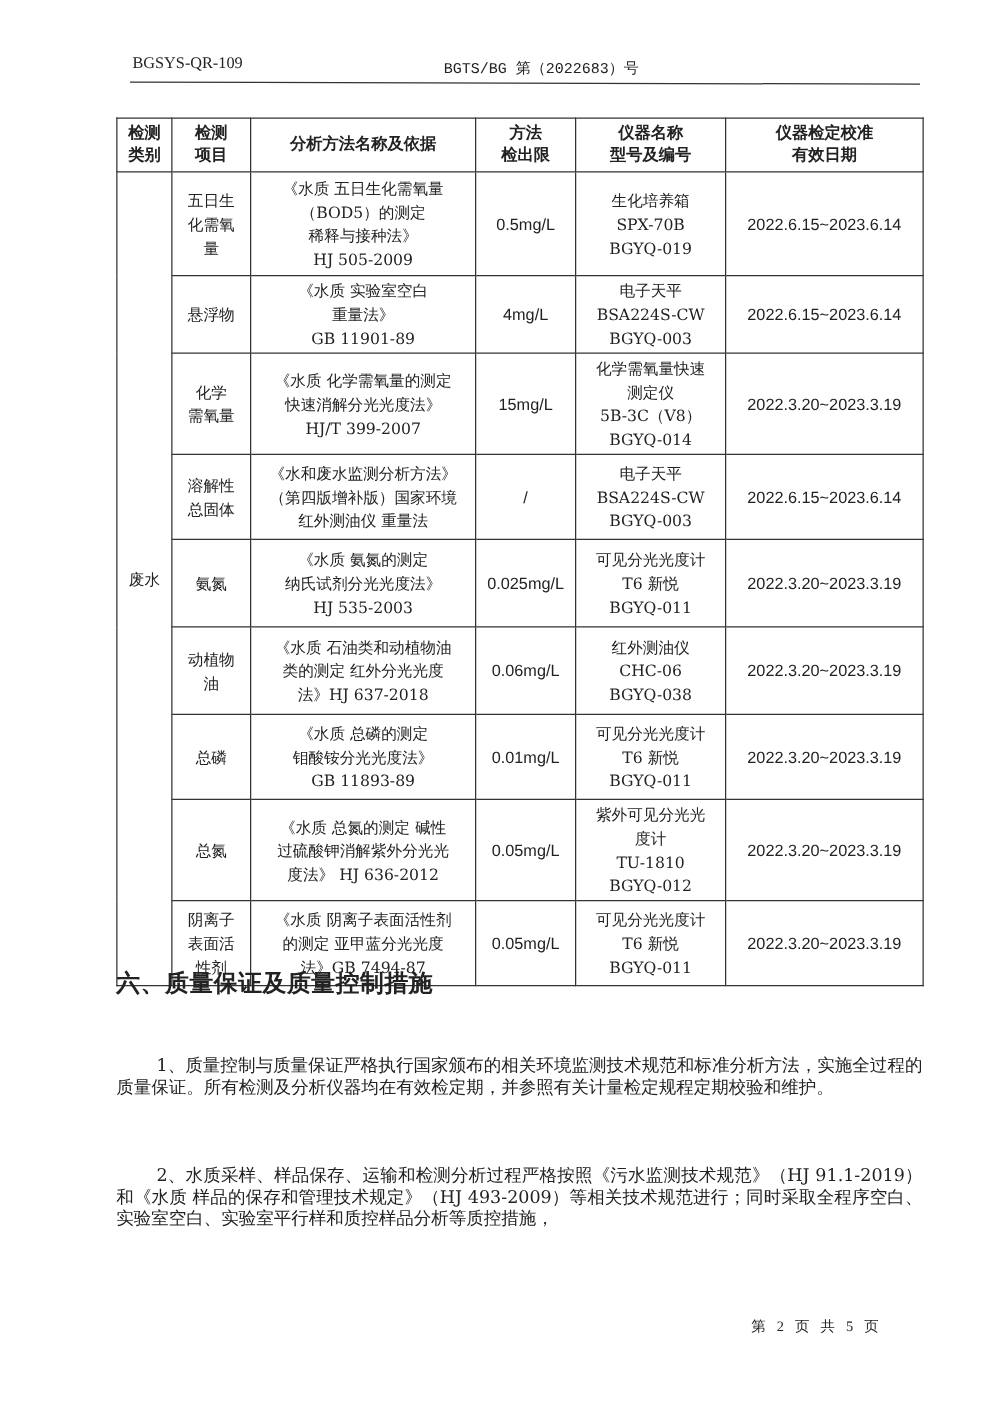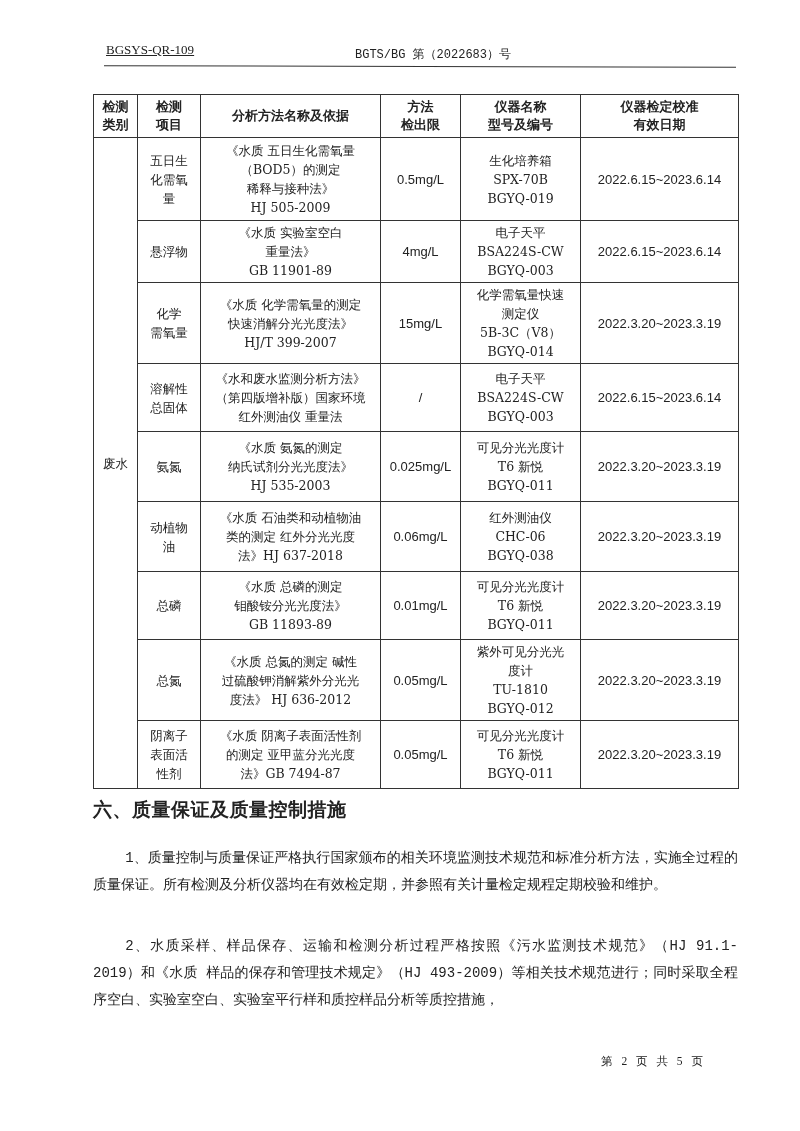--- a/index.html
+++ b/index.html
@@ -1,28 +1,28 @@
 <!DOCTYPE html>
 <html><head>
 <meta charset="utf-8">
 <style>
   html, body { margin:0; padding:0; background:#fff; }
   body { width:800px; height:1131px; position:relative; overflow:hidden;
          font-family:"DejaVu Serif","Liberation Serif",serif; color:#222; }
-  .hdr-left { position:absolute; left:106px; top:42px; font-size:13px; font-family:"Liberation Serif",serif;text-decoration:underline; }
+  .hdr-left { position:absolute; left:106px; top:42px; font-size:13px; font-family:"Liberation Serif",serif; }
   .hdr-center { position:absolute; left:355px; top:46px; font-size:12px; font-family:Liberation Mono, monospace; }
   .hdr-line { position:absolute; left:104px; top:66px; width:632px; height:0; border-top:1px solid #333; transform:rotate(0.15deg); }
   table.t { position:absolute; left:93px; top:94px; width:645px; border-collapse:collapse;
             font-size:12.5px; table-layout:fixed; }
   table.t td, table.t th { border:1px solid #333; text-align:center; vertical-align:middle;
             line-height:19px; padding:2px 3px; font-weight:normal; }
   table.t th { font-weight:bold; font-size:13px; line-height:18px; height:38px; }
   .num { font-family:Liberation Sans, sans-serif; font-size:13px; }
-  .sec-title { position:absolute; left:93px; top:797px; font-size:19px; font-weight:bold; font-family:Liberation Serif, serif; letter-spacing:0.5px;}
-  .para { position:absolute; left:93px; width:645px; font-size:14px; line-height:27px; text-indent:2.3em; text-align:justify;font-family:Liberation Mono, monospace; }
+  .sec-title { position:absolute; left:93px; top:774px; font-size:19px; font-weight:bold; font-family:Liberation Serif, serif; letter-spacing:0.5px;}
+  .para { position:absolute; left:93px; width:645px; font-size:14px; line-height:17px; text-indent:2.3em; text-align:justify; }
   .p1 { top:845px; }
   .p2 { top:933px; }
   .footer { position:absolute; left:601px; top:1054px; font-size:11.5px; letter-spacing:3px;font-family:Liberation Serif, serif; }
 </style>
 </head>
 <body>
 
 <div class="hdr-left">BGSYS-QR-109</div>
 <div class="hdr-center">BGTS/BG 第（2022683）号</div>
 <div class="hdr-line"></div>

